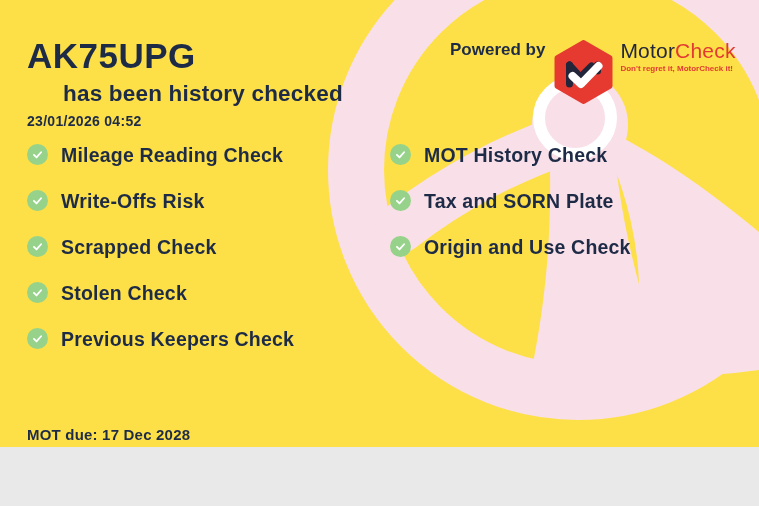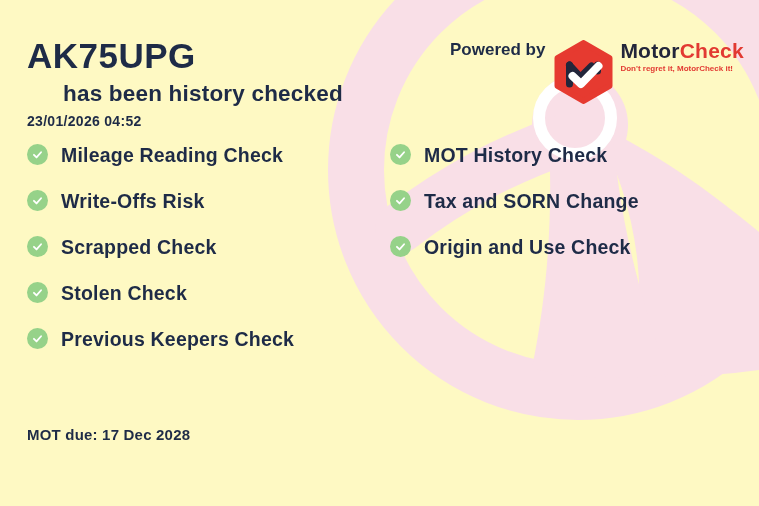--- a/index.html
+++ b/index.html
@@ -2,22 +2,22 @@
 <html><head>
 <meta charset="utf-8">
 <style>
   * { margin: 0; padding: 0; box-sizing: border-box; }
   html, body { background: #e9e9e9; }
   body { font-family: "Liberation Sans", "DejaVu Sans", sans-serif; }
 
   .stage {
     position: relative;
     width: 759px;
-    height: 506px;
-    background: #fef9c3;
+    height: 447px;
+    background: #fde047;
     overflow: hidden;
   }
 
   .watermark {
     position: absolute;
     inset: 0;
     z-index: 0;
     pointer-events: none;
   }
 
@@ -63,21 +63,21 @@
     font-size: 17px;
     font-weight: 600;
     color: #1e2b47;
     margin-right: 8px;
     white-space: nowrap;
   }
   .logo-hex { width: 61px; height: 64px; flex: 0 0 auto; }
   .brand-text { margin-left: 6px; }
   .brand-name {
     font-size: 21px;
-    font-weight: 700;
+    font-weight: 400;
     letter-spacing: 0.2px;
     line-height: 1;
     white-space: nowrap;
   }
   .brand-name .brand-motor { color: #23263b; }
   .brand-name .brand-check { color: #e23a32; }
   .brand-tagline {
     margin-top: 3px;
     font-size: 8px;
     font-weight: 700;
@@ -225,21 +225,21 @@
           </svg>
       </span>
       <span class="check-label">MOT History Check</span>
     </div>
     <div class="check-row">
       <span class="check-badge">
         <svg width="13" height="13" viewBox="0 0 20 20">
             <polyline points="4.5,10.5 8.5,14.5 15.5,6.5" fill="none" stroke="#ffffff" stroke-width="2.8" stroke-linecap="round" stroke-linejoin="round"></polyline>
           </svg>
       </span>
-      <span class="check-label">Tax and SORN Change</span>
+      <span class="check-label">Tax and SORN Plate</span>
     </div>
     <div class="check-row">
       <span class="check-badge">
         <svg width="13" height="13" viewBox="0 0 20 20">
             <polyline points="4.5,10.5 8.5,14.5 15.5,6.5" fill="none" stroke="#ffffff" stroke-width="2.8" stroke-linecap="round" stroke-linejoin="round"></polyline>
           </svg>
       </span>
       <span class="check-label">Origin and Use Check</span>
     </div>
   </div>

